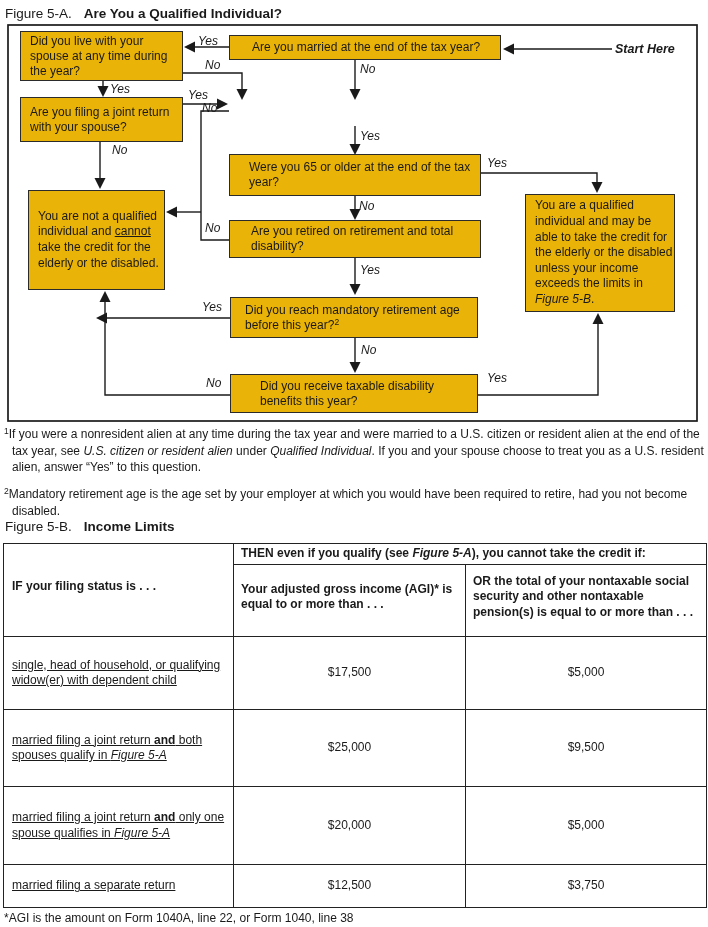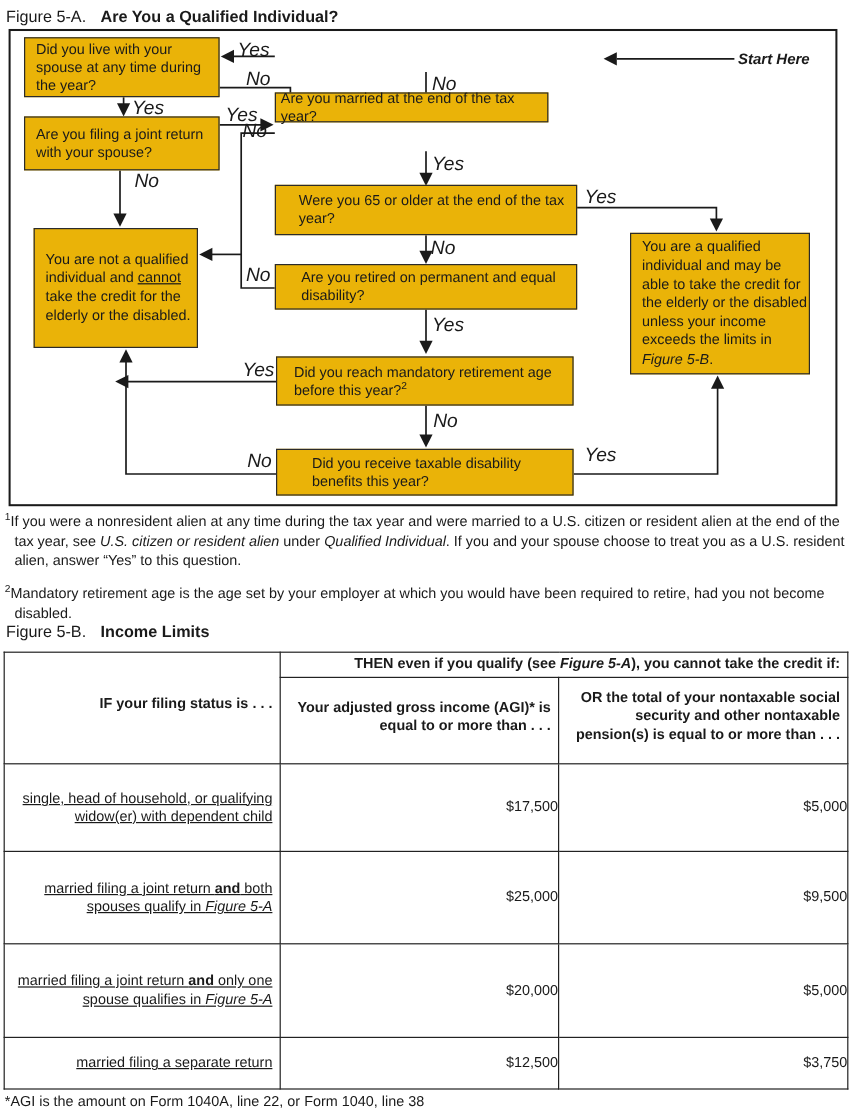--- a/index.html
+++ b/index.html
@@ -15,42 +15,42 @@
 
   
   .chart { position:absolute; left:0; top:0; width:708px; height:435px; }
   .chart svg { position:absolute; left:0; top:0; }
   .fbox {
     position:absolute; border:1.4px solid #2b2b2b; background:#eab308;
     font-size:12px; line-height:15px; display:flex; align-items:center;
   }
   .fbox .inner { width:100%; }
   .lbl {
-    position:absolute; font-size:16px; font-style:italic; white-space:nowrap;
+    position:absolute; font-size:12px; font-style:italic; white-space:nowrap;
   }
   .start-here { position:absolute; font-size:12.5px; font-style:italic; font-weight:700; white-space:nowrap; }
 
   
   .footnote {
     position:absolute; font-size:12px; line-height:16.5px;
     padding-left:8px; text-indent:-8px; width:702px;
   }
   sup { font-size:8.5px; line-height:0; vertical-align:4.5px; }
   .st-i { font-style:italic; }
   .st-b { font-weight:700; }
   .st-u { text-decoration:underline;margin-top:36px; }
 
   
   table.income {
     position:absolute; left:3px; top:543px; width:703px;
     border-collapse:collapse; table-layout:fixed;
     font-size:12px; line-height:15.5px; color:#1a1a1a;
   }
   table.income td {
-    border:1.6px solid #222; vertical-align:middle; background:#fff;text-align:right;
+    border:1.6px solid #222; vertical-align:middle; background:#fff;
   }
   td.hdr { font-weight:700; }
   td.cell-status { padding:6px 6px 6px 8px; vertical-align:middle;text-decoration:underline; }
   td.cell-then { padding:2px 6px 2px 7px; vertical-align:middle; height:21px; }
   td.cell-colhdr { padding:0 6px 7px 7px; vertical-align:bottom; }
   td.cell-if { padding:0 6px 7px 8px; vertical-align:bottom; }
   td.cell-money { text-align:center; vertical-align:middle; }
   .agi-note { position:absolute; font-size:12px; white-space:nowrap; }
 </style>
 </head>
@@ -100,34 +100,34 @@
         <polygon points="597,193 591.5,182 602.5,182"></polygon>
         <polygon points="355,220 349.5,209 360.5,209"></polygon>
         <polygon points="355,295 349.5,284 360.5,284"></polygon>
         <polygon points="96,318 107,312.5 107,323.5"></polygon>
         <polygon points="355,373 349.5,362 360.5,362"></polygon>
         <polygon points="105,291 99.5,302 110.5,302"></polygon>
         <polygon points="598,313 592.5,324 603.5,324"></polygon>
       </g>
     </svg>
 
-    <div class="fbox" style="left:229px; top:35px; width:228px; height:25px; padding-left:4px;margin-top:42px;">
+    <div class="fbox" style="left:229px; top:35px; width:272px; height:25px; padding-left:22px;">
       <div class="inner">Are you married at the end of the tax year?</div>
     </div>
     <div class="fbox" style="left:20px; top:31px; width:163px; height:50px; padding-left:9px;">
       <div class="inner">Did you live with your spouse at any time during the year?</div>
     </div>
     <div class="fbox" style="left:20px; top:97px; width:163px; height:45px; padding-left:9px;">
       <div class="inner">Are you filing a joint return with your spouse?</div>
     </div>
     <div class="fbox" style="left:229px; top:154px; width:252px; height:42px; padding-left:19px;">
       <div class="inner">Were you 65 or older at the end of the tax year?</div>
     </div>
     <div class="fbox" style="left:229px; top:220px; width:252px; height:38px; padding-left:21px;">
-      <div class="inner">Are you retired on permanent and equal disability?</div>
+      <div class="inner">Are you retired on retirement and total disability?</div>
     </div>
     <div class="fbox" style="left:230px; top:297px; width:248px; height:41px; padding-left:14px;align-items:center;">
       <div class="inner"><span>Did you reach mandatory retirement age before this year?</span><sup>2</sup></div>
     </div>
     <div class="fbox" style="left:230px; top:374px; width:248px; height:39px; padding-left:29px;">
       <div class="inner">Did you receive taxable disability benefits this year?</div>
     </div>
     <div class="fbox" style="left:28px; top:190px; width:137px; height:100px; padding-left:9px; line-height:15.6px;">
       <div class="inner"><span>You are not a qualified individual and </span><span class="st-u">cannot</span><span> take the credit for the elderly or the disabled.</span></div>
     </div>

